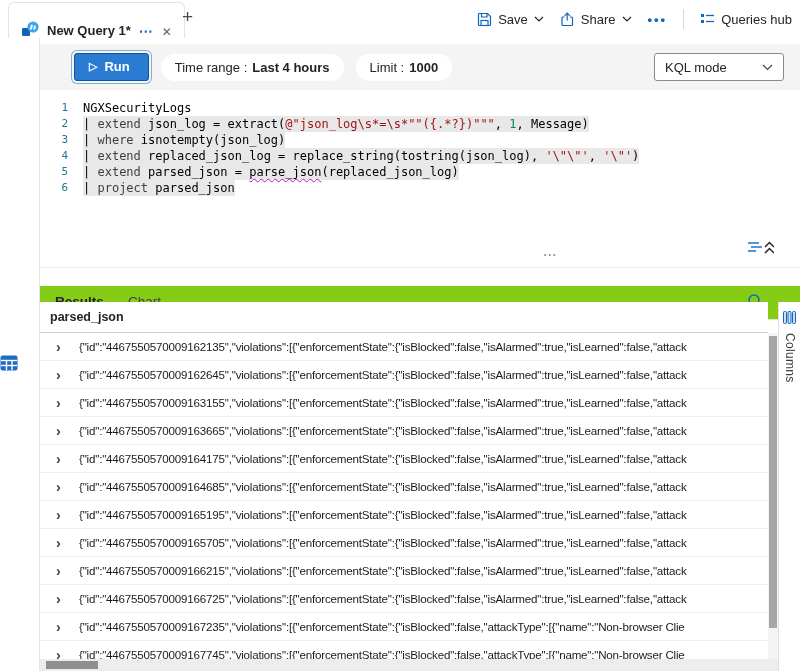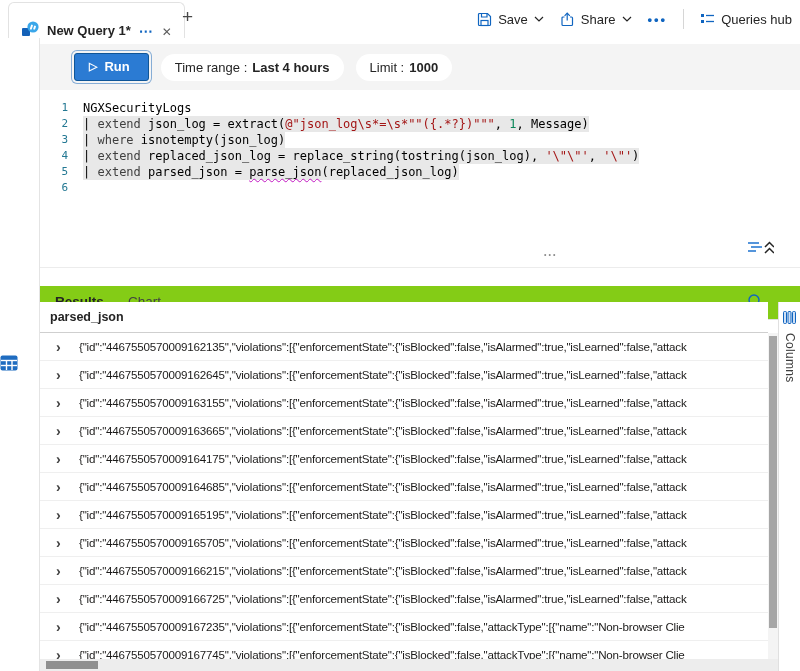--- a/index.html
+++ b/index.html
@@ -202,20 +202,26 @@
       <span>Run</span>
     </button>
     <div class="pill">
       <span>Time range :</span>
       <b>Last 4 hours</b>
     </div>
     <div class="pill">
       <span>Limit :</span>
       <b>1000</b>
     </div>
+    <div class="mode-select">
+      <span>KQL mode</span>
+      <svg width="11" height="7" viewBox="0 0 11 7">
+          <polyline points="1,1 5.5,5.5 10,1" fill="none" stroke="#424242" stroke-width="1.2"></polyline>
+        </svg>
+    </div>
   </div>
 
   <div class="editor">
     <div>
         <div class="code-line">
           <span class="line-num">1</span>
           <span class="code-text"><span class="p">NGXSecurityLogs</span></span>
         </div>
         <div class="code-line">
           <span class="line-num">2</span>
@@ -228,20 +234,21 @@
         <div class="code-line">
           <span class="line-num">4</span>
           <span class="code-text hl"><span class="p">| </span><span class="k">extend</span><span class="p"> replaced_json_log = replace_string(tostring(json_log), </span><span class="s">'\"\"'</span><span class="p">, </span><span class="s">'\"'</span><span class="p">)</span></span>
         </div>
         <div class="code-line">
           <span class="line-num">5</span>
           <span class="code-text hl"><span class="p">| </span><span class="k">extend</span><span class="p"> parsed_json = </span><span class="p sq">parse_json</span><span class="p">(replaced_json_log)</span></span>
         </div>
         <div class="code-line">
           <span class="line-num">6</span>
+          <span class="code-text hl"><span class="p">| </span><span class="k">project</span><span class="p"> parsed_json</span></span>
         </div>
       </div>
   </div>
 
   <span class="collapse-btn">
     <svg width="26" height="15" viewBox="0 0 26 15" fill="none">
       <line x1="0" y1="3" x2="11" y2="3" stroke="#2b7bd3" stroke-width="1.6"></line>
       <line x1="3" y1="7" x2="14" y2="7" stroke="#2b7bd3" stroke-width="1.6"></line>
       <line x1="0" y1="11" x2="8" y2="11" stroke="#2b7bd3" stroke-width="1.6"></line>
       <polyline points="17,7 21.5,2.5 26,7" stroke="#242424" stroke-width="1.5"></polyline>

